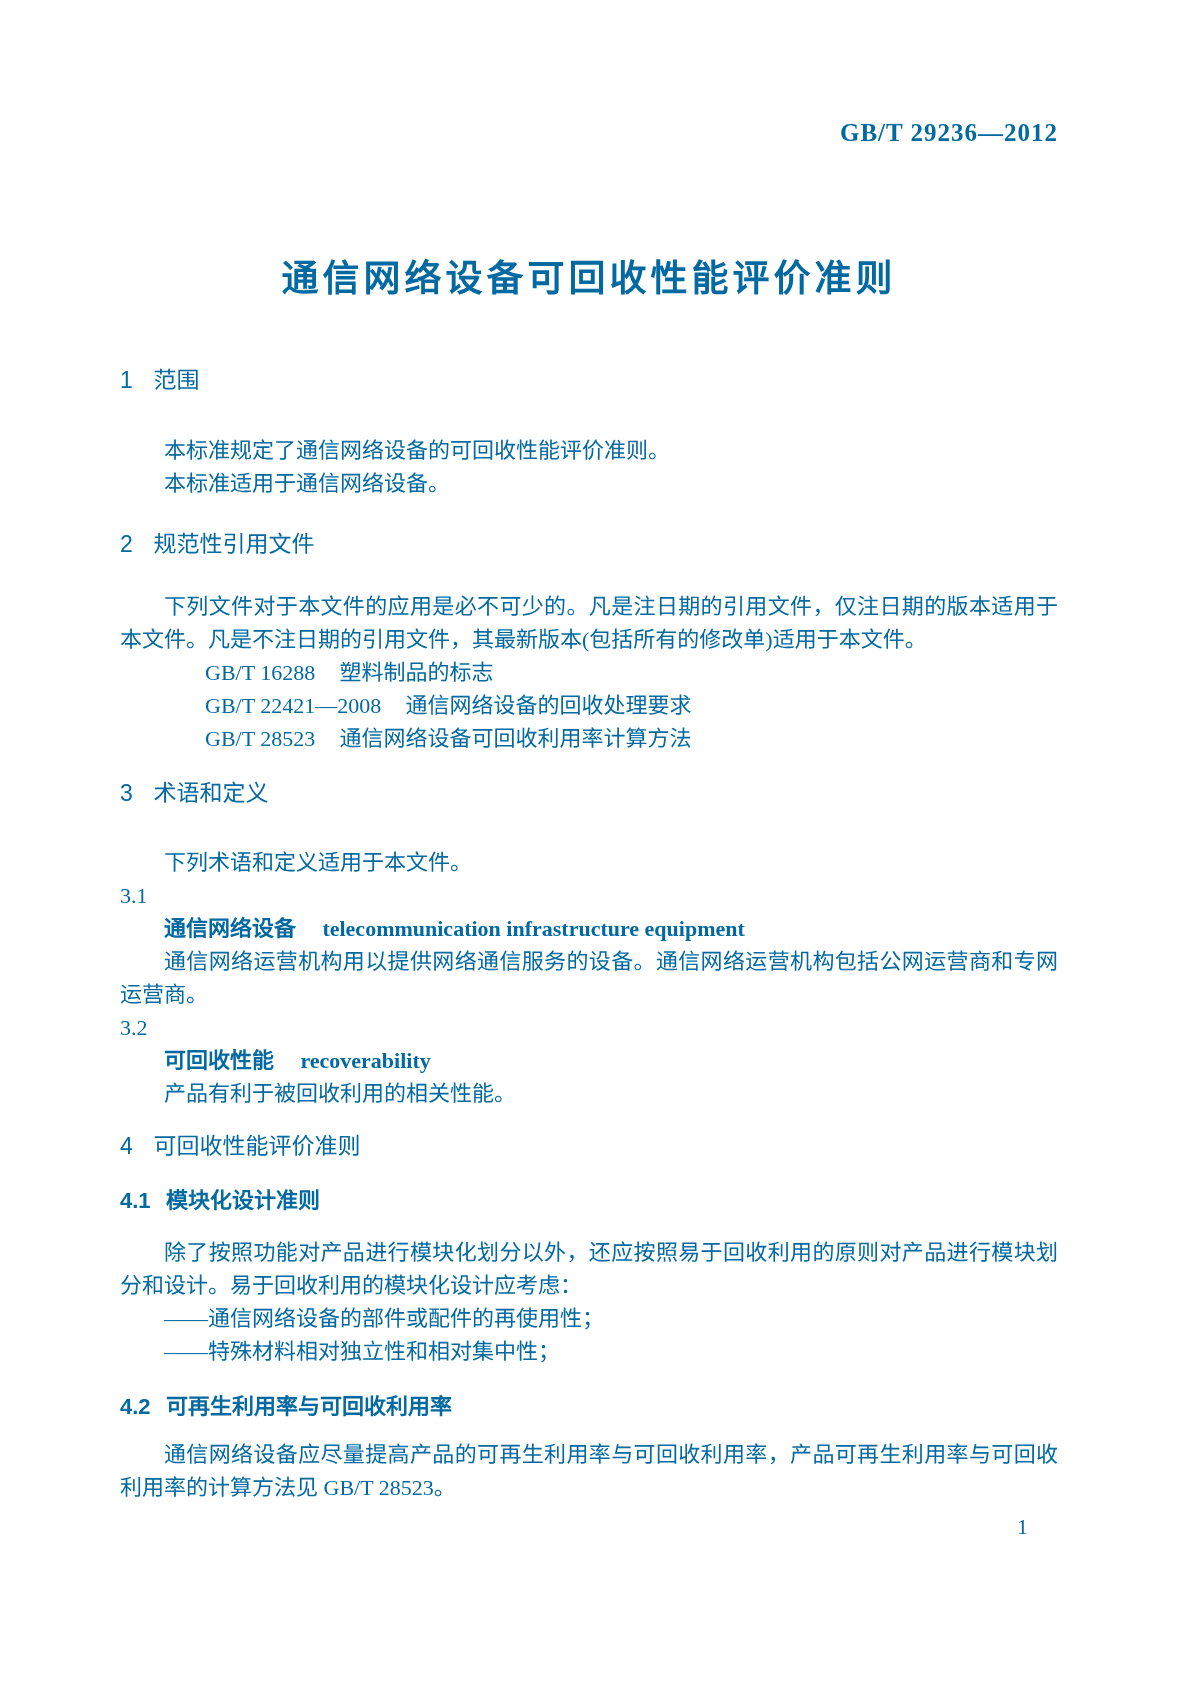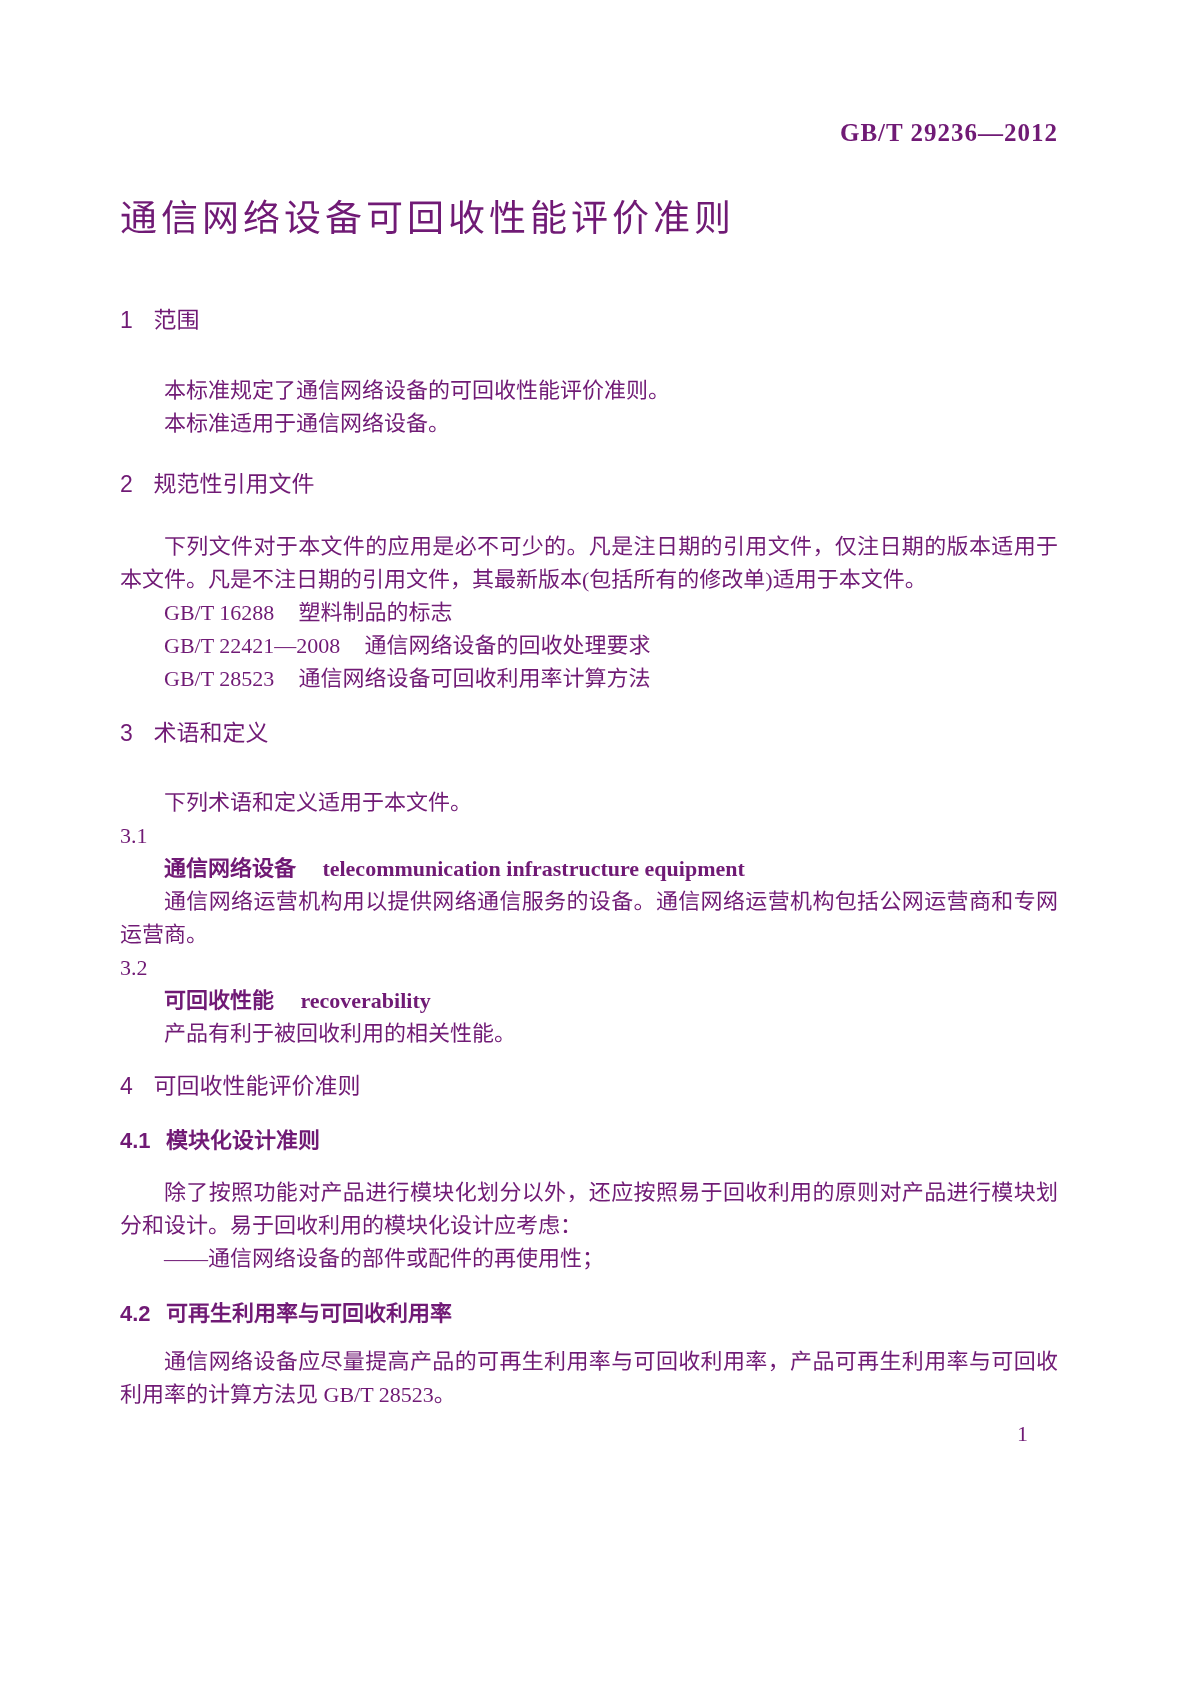--- a/index.html
+++ b/index.html
@@ -3,38 +3,39 @@
 <meta charset="utf-8">
 <style>
   html, body { margin: 0; padding: 0; background: #ffffff; }
   .page {
     position: relative;
     width: 1191px;
     height: 1684px;
     margin: 0 auto;
     box-sizing: border-box;
     background: #ffffff;
-    color: #701a75;
+    color: #0369a1;
     padding: 118px 133px 0 120px;
     font-family: "Liberation Serif", "DejaVu Serif", serif;
     font-size: 22px;
     overflow: hidden;
   }
   .std-number {
     text-align: right;
     font-family: "Liberation Serif", "DejaVu Serif", serif;
     font-weight: bold;
     font-size: 25px;
     line-height: 30px;
     letter-spacing: 1px;
   }
   .doc-title {
-    margin: 48px 0 0 0;
+    margin: 108px 0 0 0;
+    text-align: center;
     font-family: "Liberation Sans", "DejaVu Sans", sans-serif;
-    font-weight: normal;
+    font-weight: bold;
     font-size: 37px;
     line-height: 46px;
     letter-spacing: 4px;
   }
   .sec-h {
     font-family: "Liberation Sans", "DejaVu Sans", sans-serif;
     font-weight: normal;
     font-size: 23px;
     line-height: 32px;
   }
@@ -56,21 +57,21 @@
   .mt-p1   { margin-top: 38px; }
   .mt-s2h  { margin-top: 28px; }
   .mt-intro{ margin-top: 30px; }
   .mt-s3h  { margin-top: 22px; }
   .mt-intro3 { margin-top: 37px; }
   .mt-s4h  { margin-top: 20px; }
   .mt-sub1 { margin-top: 24px; }
   .mt-subp { margin-top: 20px; }
   .mt-sub2 { margin-top: 24px; }
   .mt-lastp{ margin-top: 16px; }
-  .ref-code { margin-right: 1.1em; }
+  .ref-code { margin-right: 1.1em; margin-left: 41px; }
   .term-num { margin: 0; line-height: 33px; }
   .term-name { margin: 0; line-height: 33px; text-indent: 2em; font-weight: bold; }
   .term-name .term-zh { font-family: "Liberation Sans", "DejaVu Sans", sans-serif; margin-right: 1.2em; }
   .term-name .term-en { font-family: "Liberation Serif", "DejaVu Serif", serif; }
   .page-number {
     margin-top: 6px;
     text-align: right;
     padding-right: 30px;
     font-size: 22px;
     line-height: 33px;
@@ -114,20 +115,21 @@
 
   <div class="sec-h mt-s4h">
     <span class="sec-num">4</span><span>可回收性能评价准则</span>
   </div>
 
   <div class="sub-h mt-sub1">
     <span class="sec-num">4.1</span><span>模块化设计准则</span>
   </div>
   <p class="body-p indent mt-subp">除了按照功能对产品进行模块化划分以外，还应按照易于回收利用的原则对产品进行模块划分和设计。易于回收利用的模块化设计应考虑：</p>
   <p class="body-p indent">——通信网络设备的部件或配件的再使用性；</p>
+  <p class="body-p indent">——特殊材料相对独立性和相对集中性；</p>
 
   <div class="sub-h mt-sub2">
     <span class="sec-num">4.2</span><span>可再生利用率与可回收利用率</span>
   </div>
   <p class="body-p indent mt-lastp">通信网络设备应尽量提高产品的可再生利用率与可回收利用率，产品可再生利用率与可回收利用率的计算方法见 GB/T 28523。</p>
 
   <div class="page-number">1</div>
 
 </div>
 

